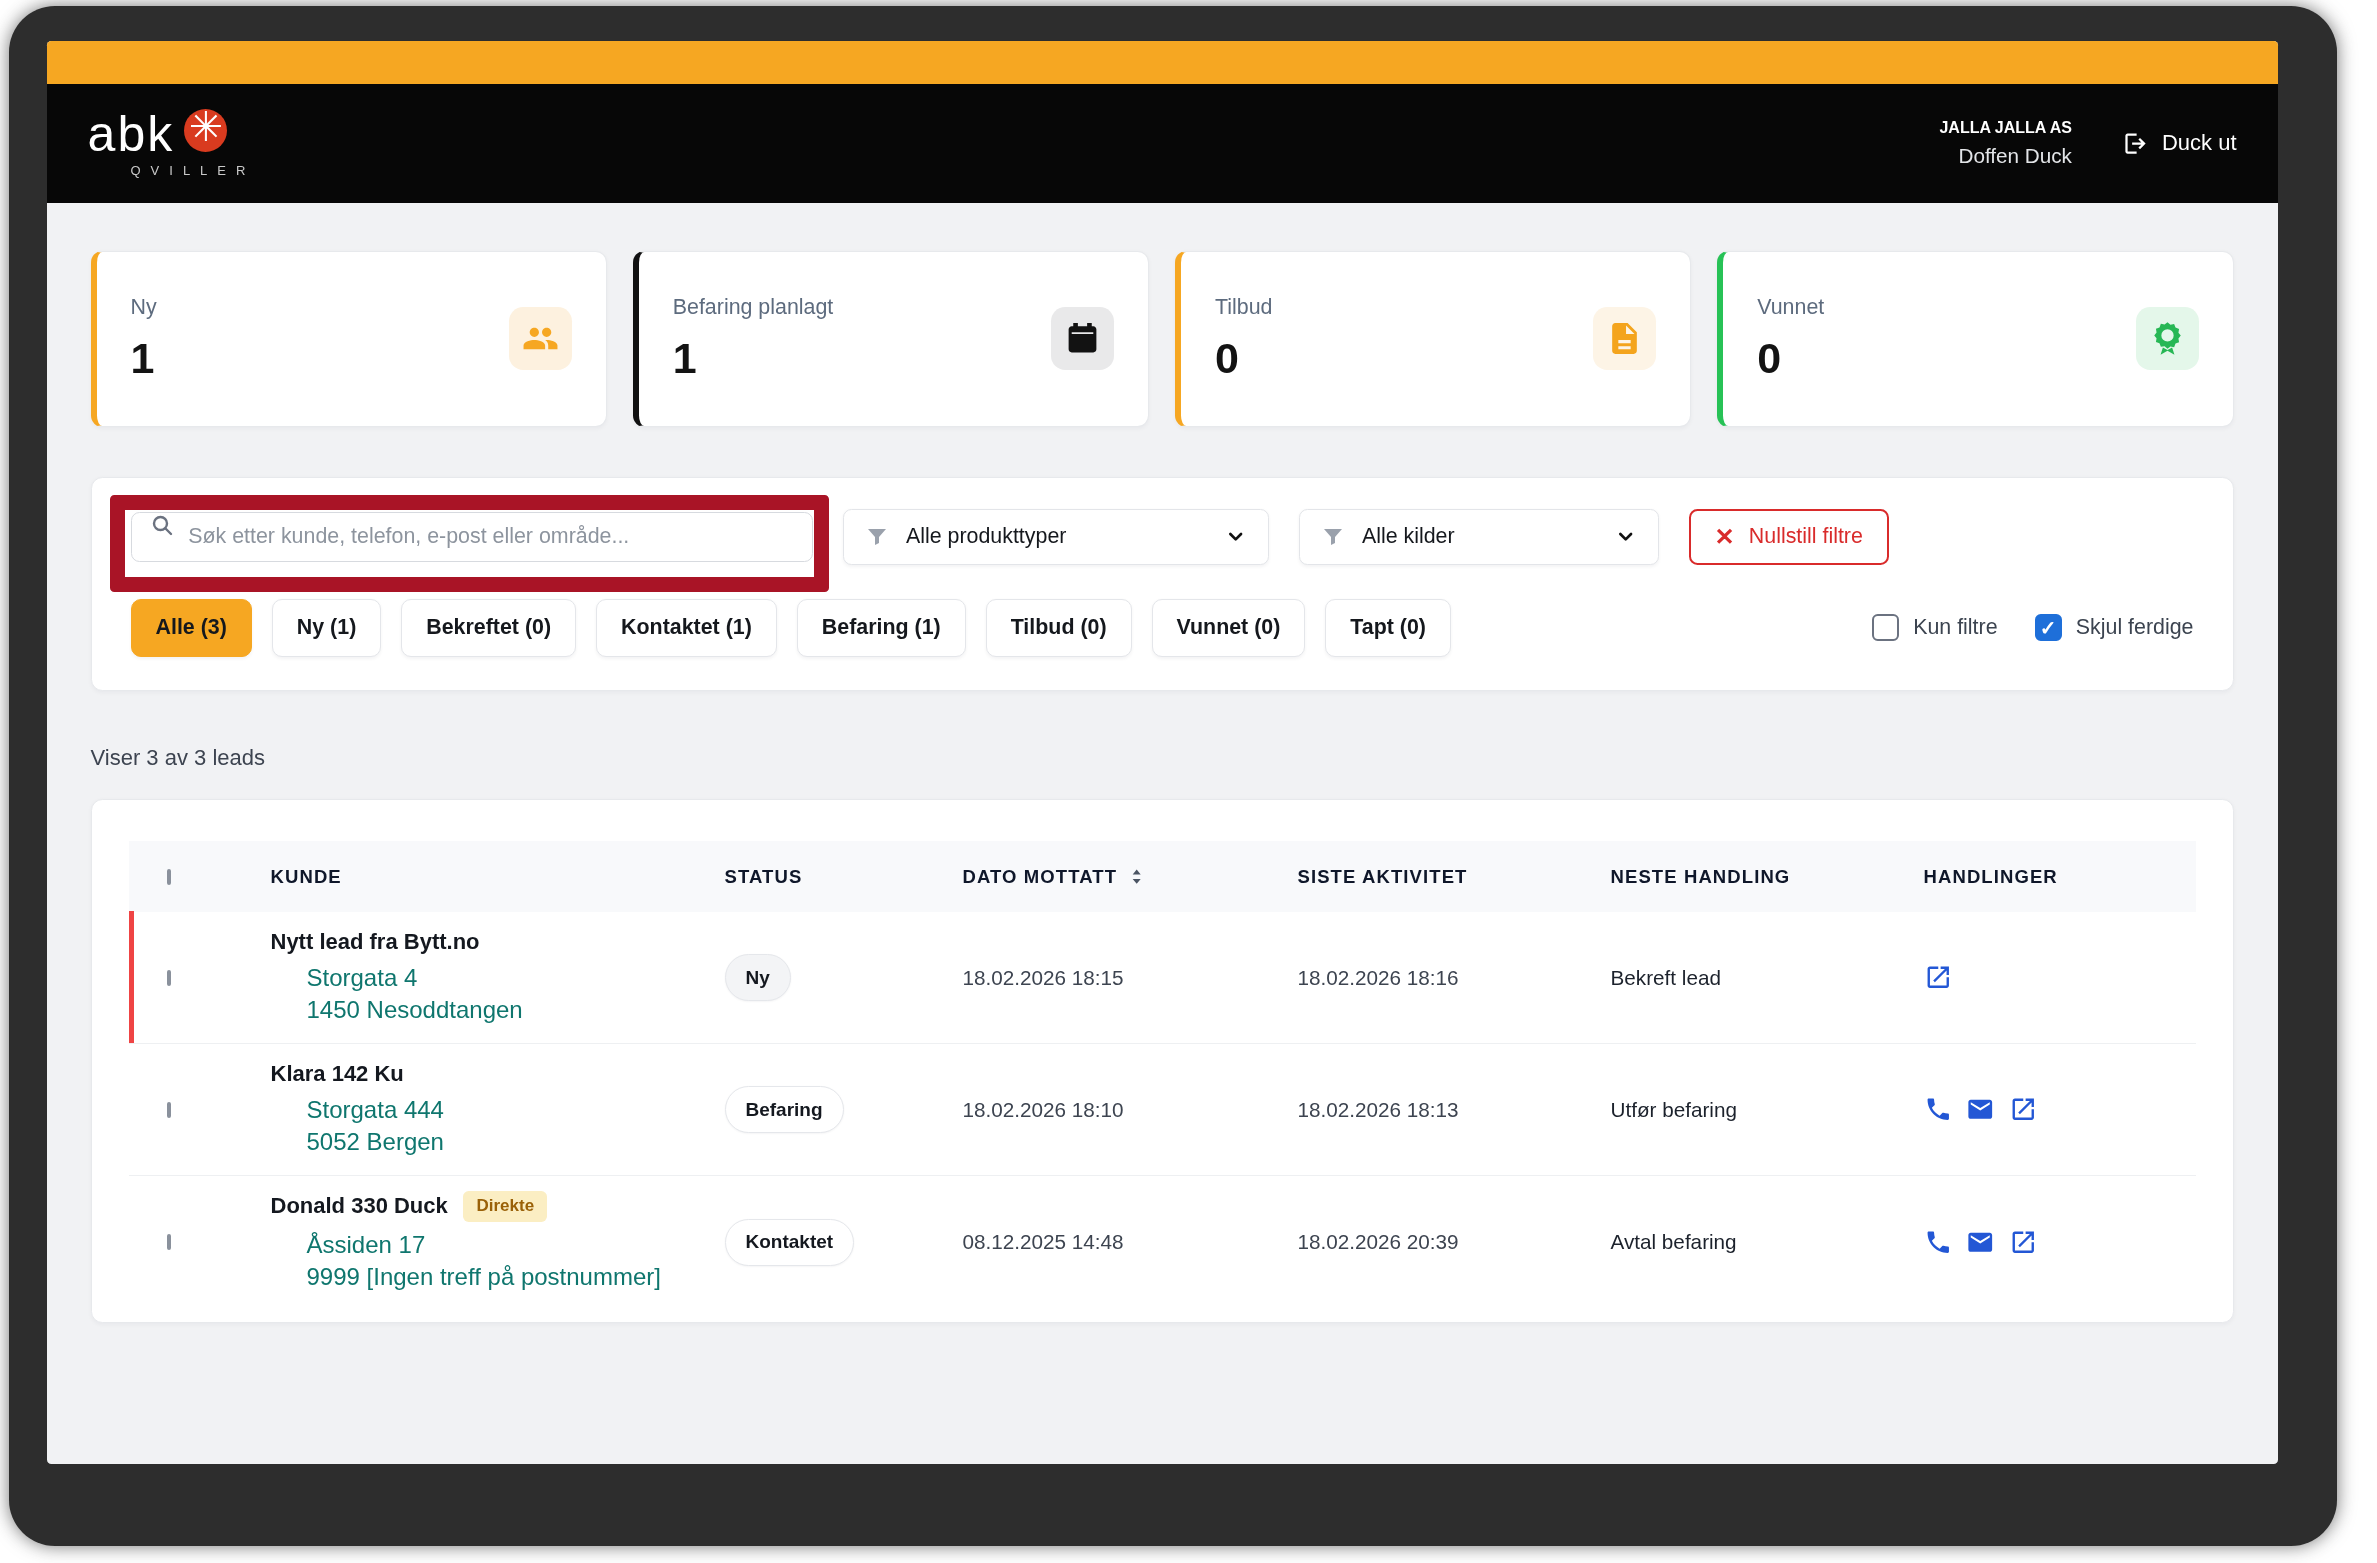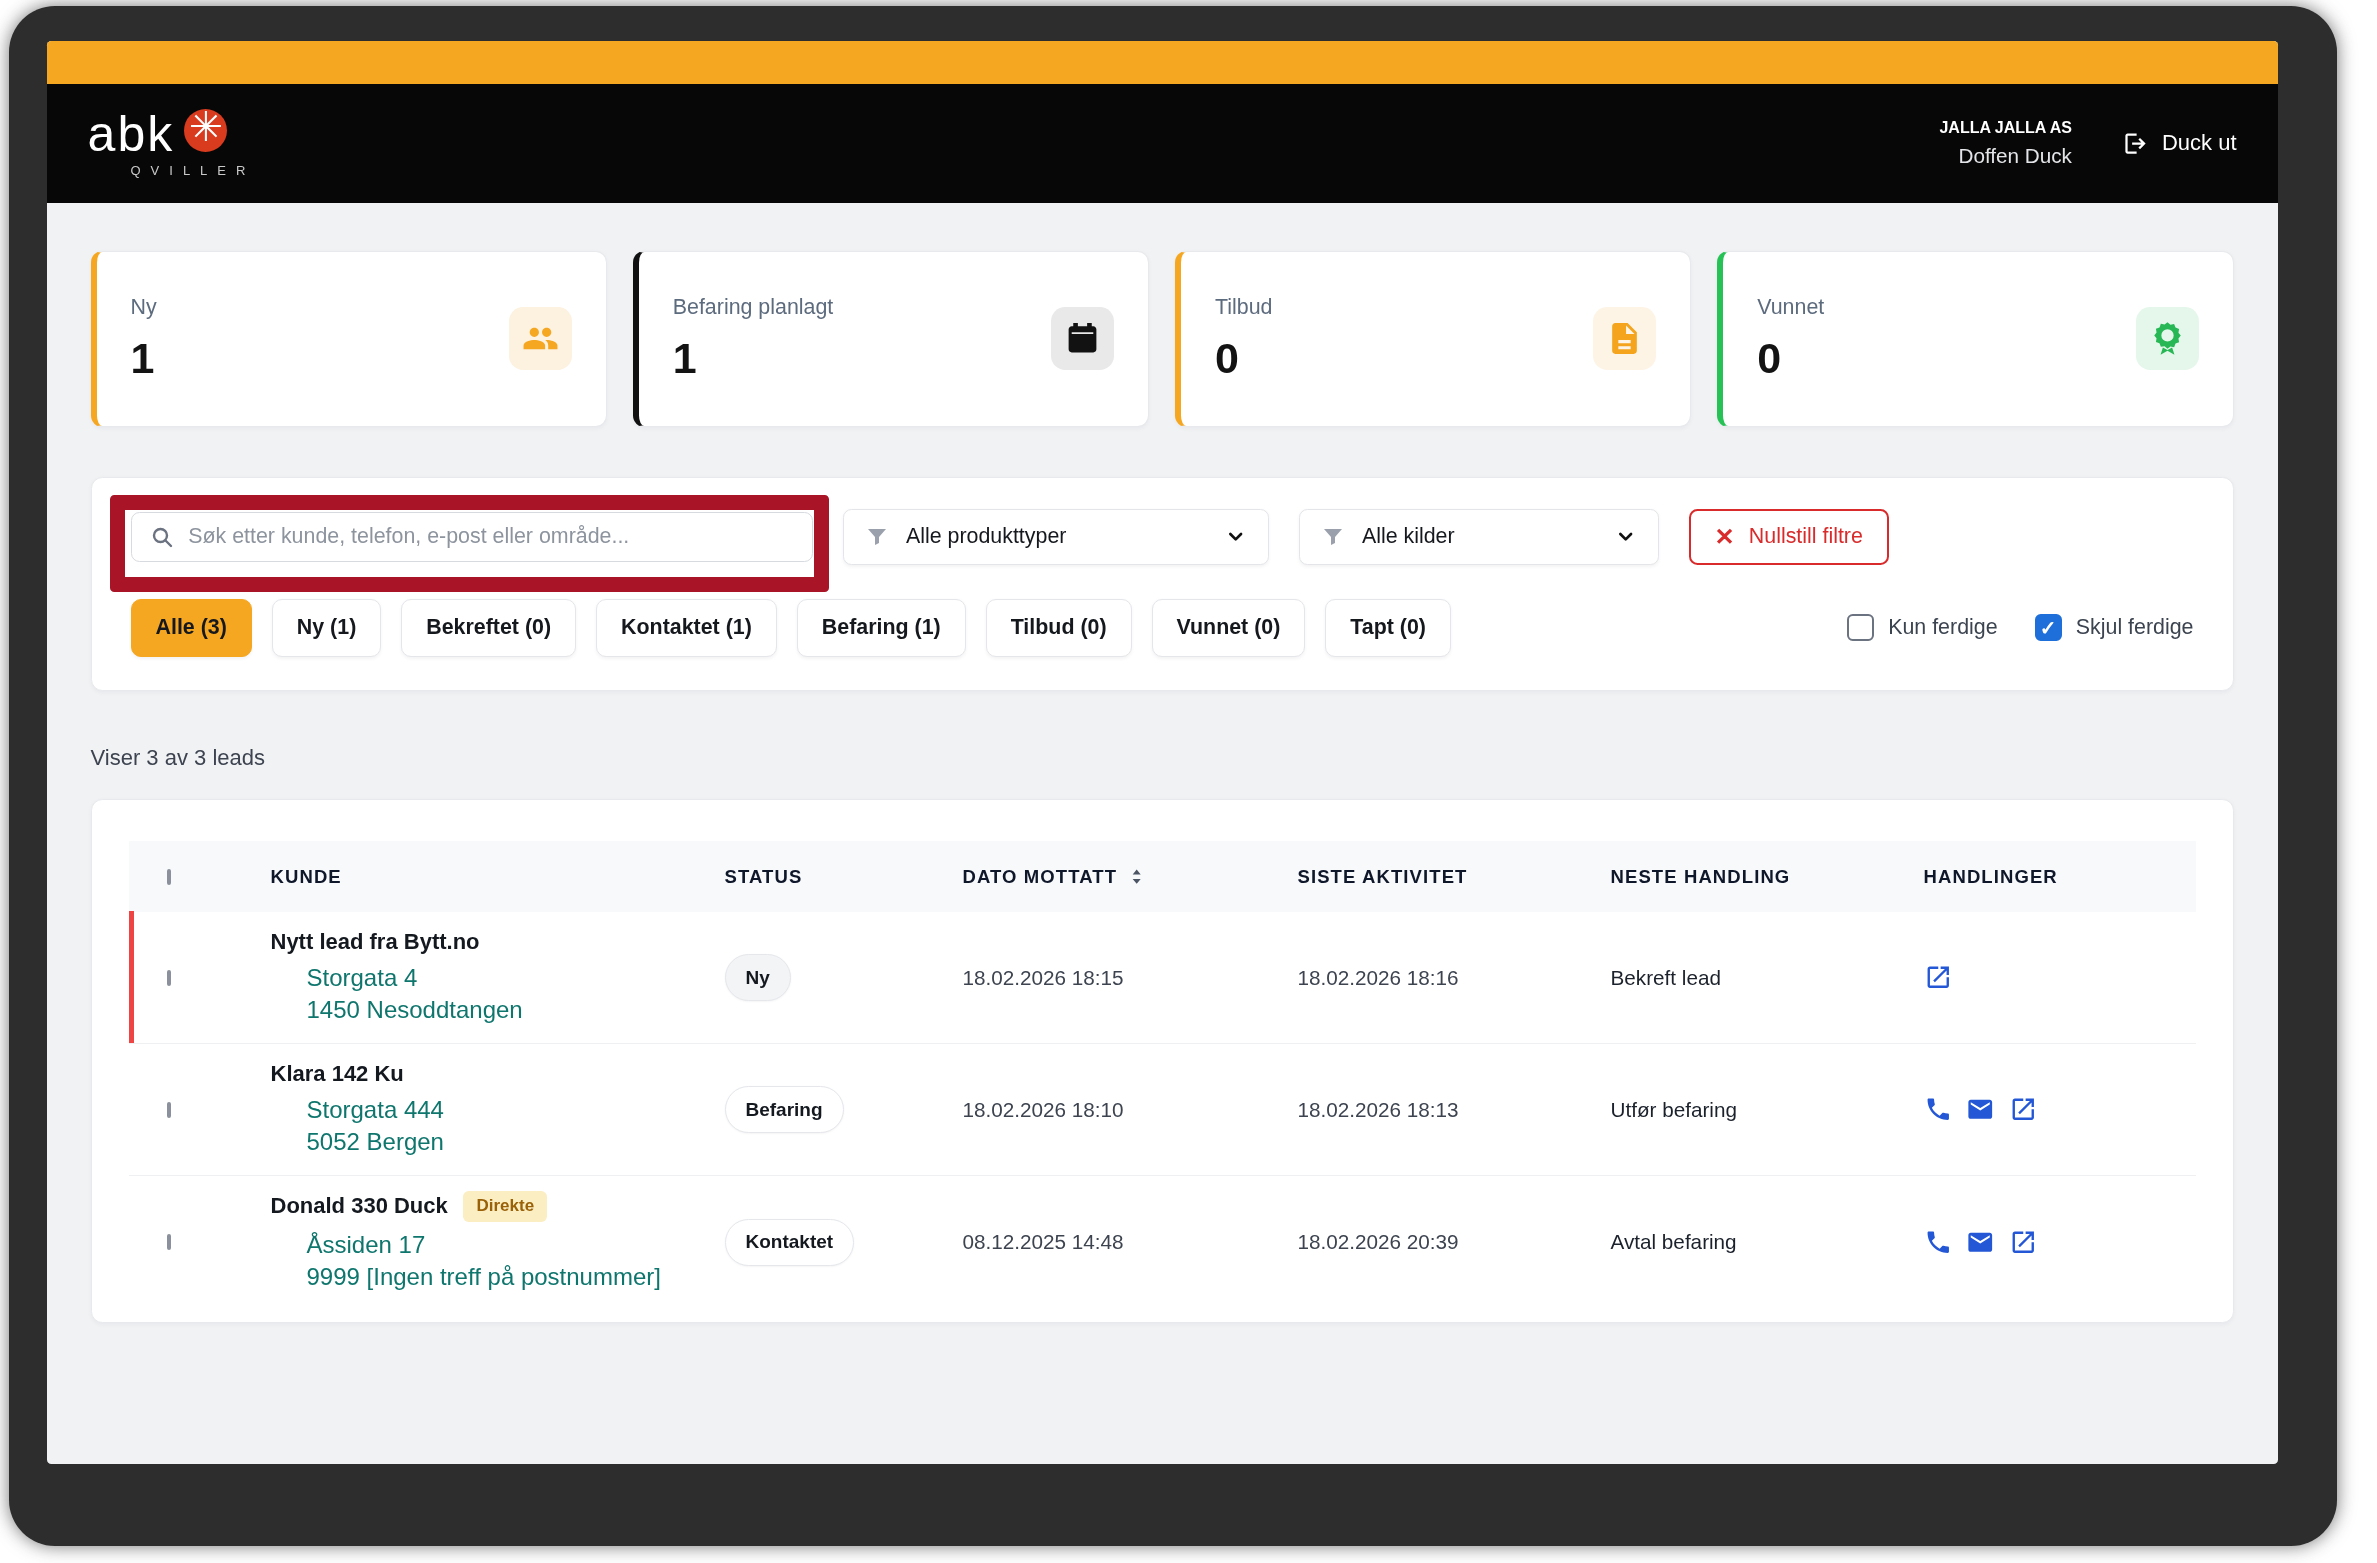--- a/index.html
+++ b/index.html
@@ -38,21 +38,21 @@
   .stat-label { font-size:21.4px; color:#5d6b7e; }
   .stat-value { font-size:43px; font-weight:bold; color:#131313; margin-top:14.2px; }
   .stat-icon { width:63px; height:63px; border-radius:14.2px; display:flex; align-items:center; justify-content:center; }
   .stat-icon svg { width:37px; height:37px; }
 
   
   .filter-card { position:relative; margin-top:50px; background:#fff; border:1.4px solid #e7e9ec; border-radius:11.4px;
                  padding:31px 39px 33px 39px; box-shadow:0 1.4px 4.3px rgba(15,23,42,.04); }
   .filter-row1 { display:flex; align-items:center; gap:30px; }
   .search-box { width:682px; height:50px; border:1.4px solid #d7dadf; border-radius:8.5px; background:#fff;
-                display:flex; align-items:center; gap:14.2px; padding:0 18.5px; }
+                display:flex; gap:14.2px; padding:0 18.5px; }
   .search-box svg { width:24px; height:24px; flex:none; }
   .search-box input { border:none; outline:none; font-size:21.4px; color:#111; width:100%;
                       font-family:"Liberation Sans", sans-serif; background:transparent; }
   .search-box input::placeholder { color:#8d949e; }
   .select { height:56px; border:1.4px solid #e3e5e9; border-radius:8.5px; background:#fff; display:flex;
             align-items:center; gap:17px; padding:0 21.4px; box-shadow:0 1.4px 3.6px rgba(15,23,42,.05); cursor:pointer; }
   .select .funnel { width:24px; height:24px; }
   .select .sel-label { font-size:21.4px; color:#15181d; }
   .select .chev { width:21.4px; height:21.4px; margin-left:auto; }
   .select.products { width:426px; }
@@ -224,21 +224,21 @@
             <button class="tab-pill">Ny (1)</button>
             <button class="tab-pill">Bekreftet (0)</button>
             <button class="tab-pill">Kontaktet (1)</button>
             <button class="tab-pill">Befaring (1)</button>
             <button class="tab-pill">Tilbud (0)</button>
             <button class="tab-pill">Vunnet (0)</button>
             <button class="tab-pill">Tapt (0)</button>
             <div class="row2-right">
               <div class="chk">
                 <span class="box">✓</span>
-                <span>Kun ferdige</span>
+                <span>Kun filtre</span>
               </div>
               <div class="chk checked">
                 <span class="box">✓</span>
                 <span>Skjul ferdige</span>
               </div>
             </div>
           </div>
         </div>
 
         <div class="summary">Viser 3 av 3 leads</div>

